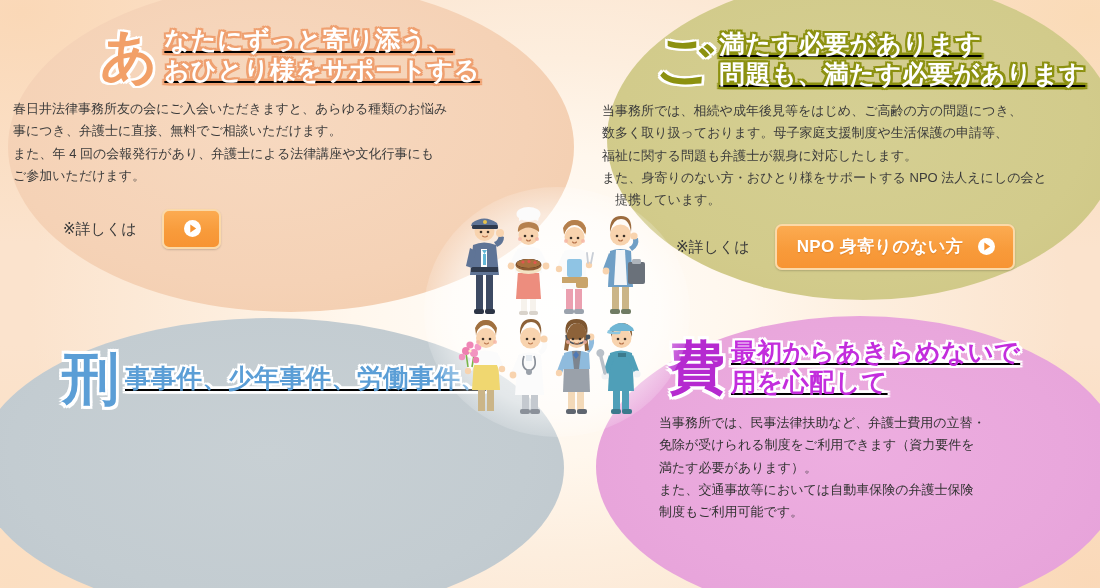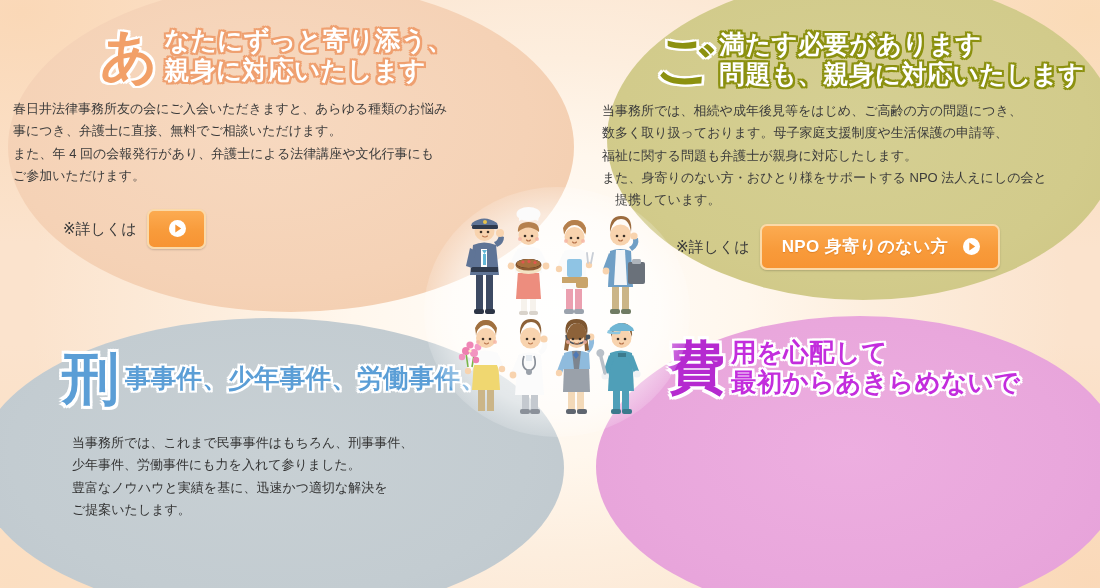--- a/index.html
+++ b/index.html
@@ -79,20 +79,21 @@
     font-size: 57px;
     font-weight: bold;
     line-height: 1;
     letter-spacing: -1px;
     margin-right: 7px;
   }
   .head-lines {
     display: flex;
     flex-direction: column;
     line-height: 1.16;
+    text-decoration: underline;
   }
   .head-line {
     font-size: 25.5px;
     font-weight: bold;
     letter-spacing: .3px;
   }
 
   
   .o-orange-init {
     color: #f2a068;
@@ -160,21 +161,21 @@
     white-space: pre-line;
     letter-spacing: 0;
   }
   .body-copy.dark { color: #333; }
 
   
   .cta-row {
     position: absolute;
     display: flex;
     align-items: center;
-    gap: 10px;
+    gap: 25px;
   }
   .cta-note {
     font-size: 15px;
     color: #3b3b3b;
     white-space: nowrap;
   }
   .cta-button {
     display: inline-flex;
     align-items: center;
     gap: 15px;
@@ -217,21 +218,21 @@
   <div class="bg-wash"></div>
 
   <div class="panel" id="panel-tl">
     <div class="panel-inner"></div>
   </div>
 
   <div class="heading" style="left:100px; top:26px;">
     <span class="big-initial o-orange-init">あ</span>
     <span class="head-lines">
       <span class="head-line o-orange-line">なたにずっと寄り添う、</span>
-      <span class="head-line o-orange-line">親身に対応いたします</span>
+      <span class="head-line o-orange-line">おひとり様をサポートする</span>
     </span>
   </div>
 
   <div class="body-copy" style="left:13px; top:98px; width:530px;">春日井法律事務所友の会にご入会いただきますと、あらゆる種類のお悩み
 事につき、弁護士に直接、無料でご相談いただけます。
 また、年 4 回の会報発行があり、弁護士による法律講座や文化行事にも
 ご参加いただけます。</div>
 
   <div class="cta-row" style="left:63px; top:209px;">
     <span class="cta-note">※詳しくは</span>
@@ -246,21 +247,21 @@
   </div>
 
   <div class="panel" id="panel-tr">
     <div class="panel-inner"></div>
   </div>
 
   <div class="heading" style="left:655px; top:30px;">
     <span class="big-initial o-olive-init">ご</span>
     <span class="head-lines">
       <span class="head-line o-olive-line">満たす必要があります</span>
-      <span class="head-line o-olive-line">問題も、親身に対応いたします</span>
+      <span class="head-line o-olive-line">問題も、満たす必要があります</span>
     </span>
   </div>
 
   <div class="body-copy" style="left:602px; top:100px; width:500px;">当事務所では、相続や成年後見等をはじめ、ご高齢の方の問題につき、
 数多く取り扱っております。母子家庭支援制度や生活保護の申請等、
 福祉に関する問題も弁護士が親身に対応したします。
 また、身寄りのない方・おひとり様をサポートする NPO 法人えにしの会と
 　提携しています。</div>
 
   <div class="cta-row" style="left:676px; top:224px;">
@@ -280,37 +281,38 @@
     <div class="panel-inner"></div>
   </div>
 
   <div class="heading" style="left:62px; top:350px;">
     <span class="big-initial o-blue-init">刑</span>
     <span class="head-lines">
       <span class="head-line o-blue-line">事事件、少年事件、労働事件、</span>
     </span>
   </div>
 
-  <div class="body-copy dark" style="left:72px; top:432px; width:450px;">当事務所では、これまで民事事件はもちろん、刑事事件、
-少年事件、労働事件にも力を入れて参りました。
-豊富なノウハウと実績を基に、迅速かつ適切な解決を
-ご提案いたします。</div>
 
   <div class="panel" id="panel-br">
     <div class="panel-inner"></div>
   </div>
 
   <div class="heading" style="left:668px; top:338px;">
     <span class="big-initial o-purple-init">費</span>
     <span class="head-lines">
+      <span class="head-line o-purple-line">最初からあきらめないで</span>
       <span class="head-line o-purple-line">用を心配して</span>
-      <span class="head-line o-purple-line">最初からあきらめないで</span>
     </span>
   </div>
 
+  <div class="body-copy dark" style="left:659px; top:412px; width:420px;">当事務所では、民事法律扶助など、弁護士費用の立替・
+免除が受けられる制度をご利用できます（資力要件を
+満たす必要があります）。
+また、交通事故等においては自動車保険の弁護士保険
+制度もご利用可能です。</div>
 
   <div id="people">
     <div class="glow"></div>
 
     <svg width="210" height="215" viewBox="0 0 210 215" style="position:absolute;left:0;top:0;" aria-hidden="true">
 
       <g>
         <rect x="24" y="68" width="7" height="38" fill="#3d4a63"></rect>
         <rect x="34" y="68" width="7" height="38" fill="#3d4a63"></rect>
         <rect x="22" y="104" width="10" height="5" rx="2" fill="#2c3445"></rect>

